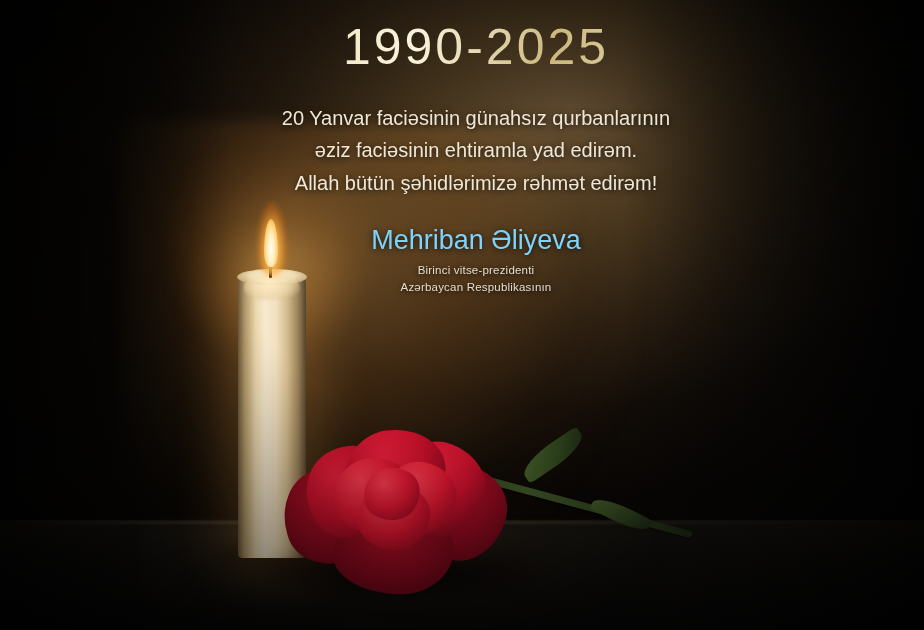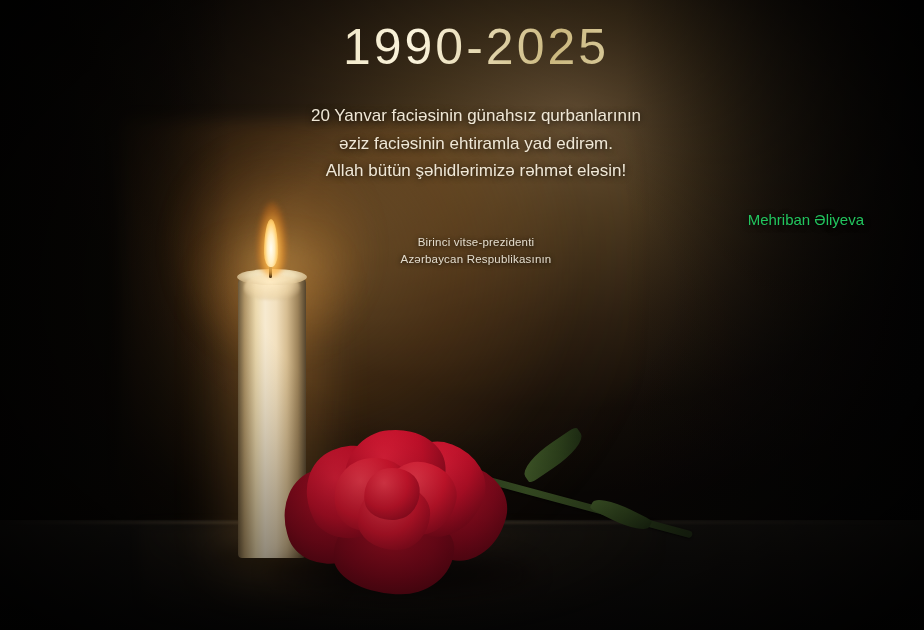--- a/index.html
+++ b/index.html
@@ -264,35 +264,34 @@
     font-weight: 400;
     background: linear-gradient(100deg, #a48b50 0%, #e8dcb4 22%, #fbf4dd 42%, #cbb87f 60%, #e9dfbc 78%, #9c8549 100%);
     -webkit-background-clip: text;
     background-clip: text;
     color: transparent;
     text-shadow: none;
     margin: 0 0 30px 0;
     line-height: 1;
   }
   .message {
-    font-size: 17px;
+    font-size: 20px;
     line-height: 1.62;
     color: #efe7d6;
     font-weight: 400;
     margin: 0 0 26px 0;
     text-shadow: 0 1px 6px rgba(0,0,0,0.8);
   }
   .message span { display: block; }
   .signer {
-    font-size: 15px;
-    color: #22c55e;
+    font-size: 27px;
+    color: #7dd3fc;
     margin: 0 0 6px 0;
     font-weight: 400;
     text-shadow: 0 1px 6px rgba(0,0,0,0.8);
-    text-align: right;
   }
   .title-lines {
     font-size: 11.5px;
     line-height: 1.5;
     color: #e3dccd;
     letter-spacing: 0.2px;
     text-shadow: 0 1px 5px rgba(0,0,0,0.8);
   }
   .title-lines span { display: block; }
 </style>
@@ -342,21 +341,21 @@
     <div class="petal petal-light" style="left:86px;  top:44px;  width:56px;  height:52px;  transform: rotate(-6deg);"></div>
   </div>
 
   <div class="bg-vignette"></div>
 
   <div class="text-block">
     <div class="years">1990-2025</div>
     <div class="message">
       <span>20 Yanvar faciəsinin günahsız qurbanlarının</span>
       <span>əziz faciəsinin ehtiramla yad edirəm.</span>
-      <span>Allah bütün şəhidlərimizə rəhmət eləsin!</span>
+      <span>Allah bütün şəhidlərimizə rəhmət edirəm!</span>
     </div>
     <div class="signer">Mehriban Əliyeva</div>
     <div class="title-lines">
       <span>Birinci vitse-prezidenti</span>
       <span>Azərbaycan Respublikasının</span>
     </div>
   </div>
 
 </div>
 

